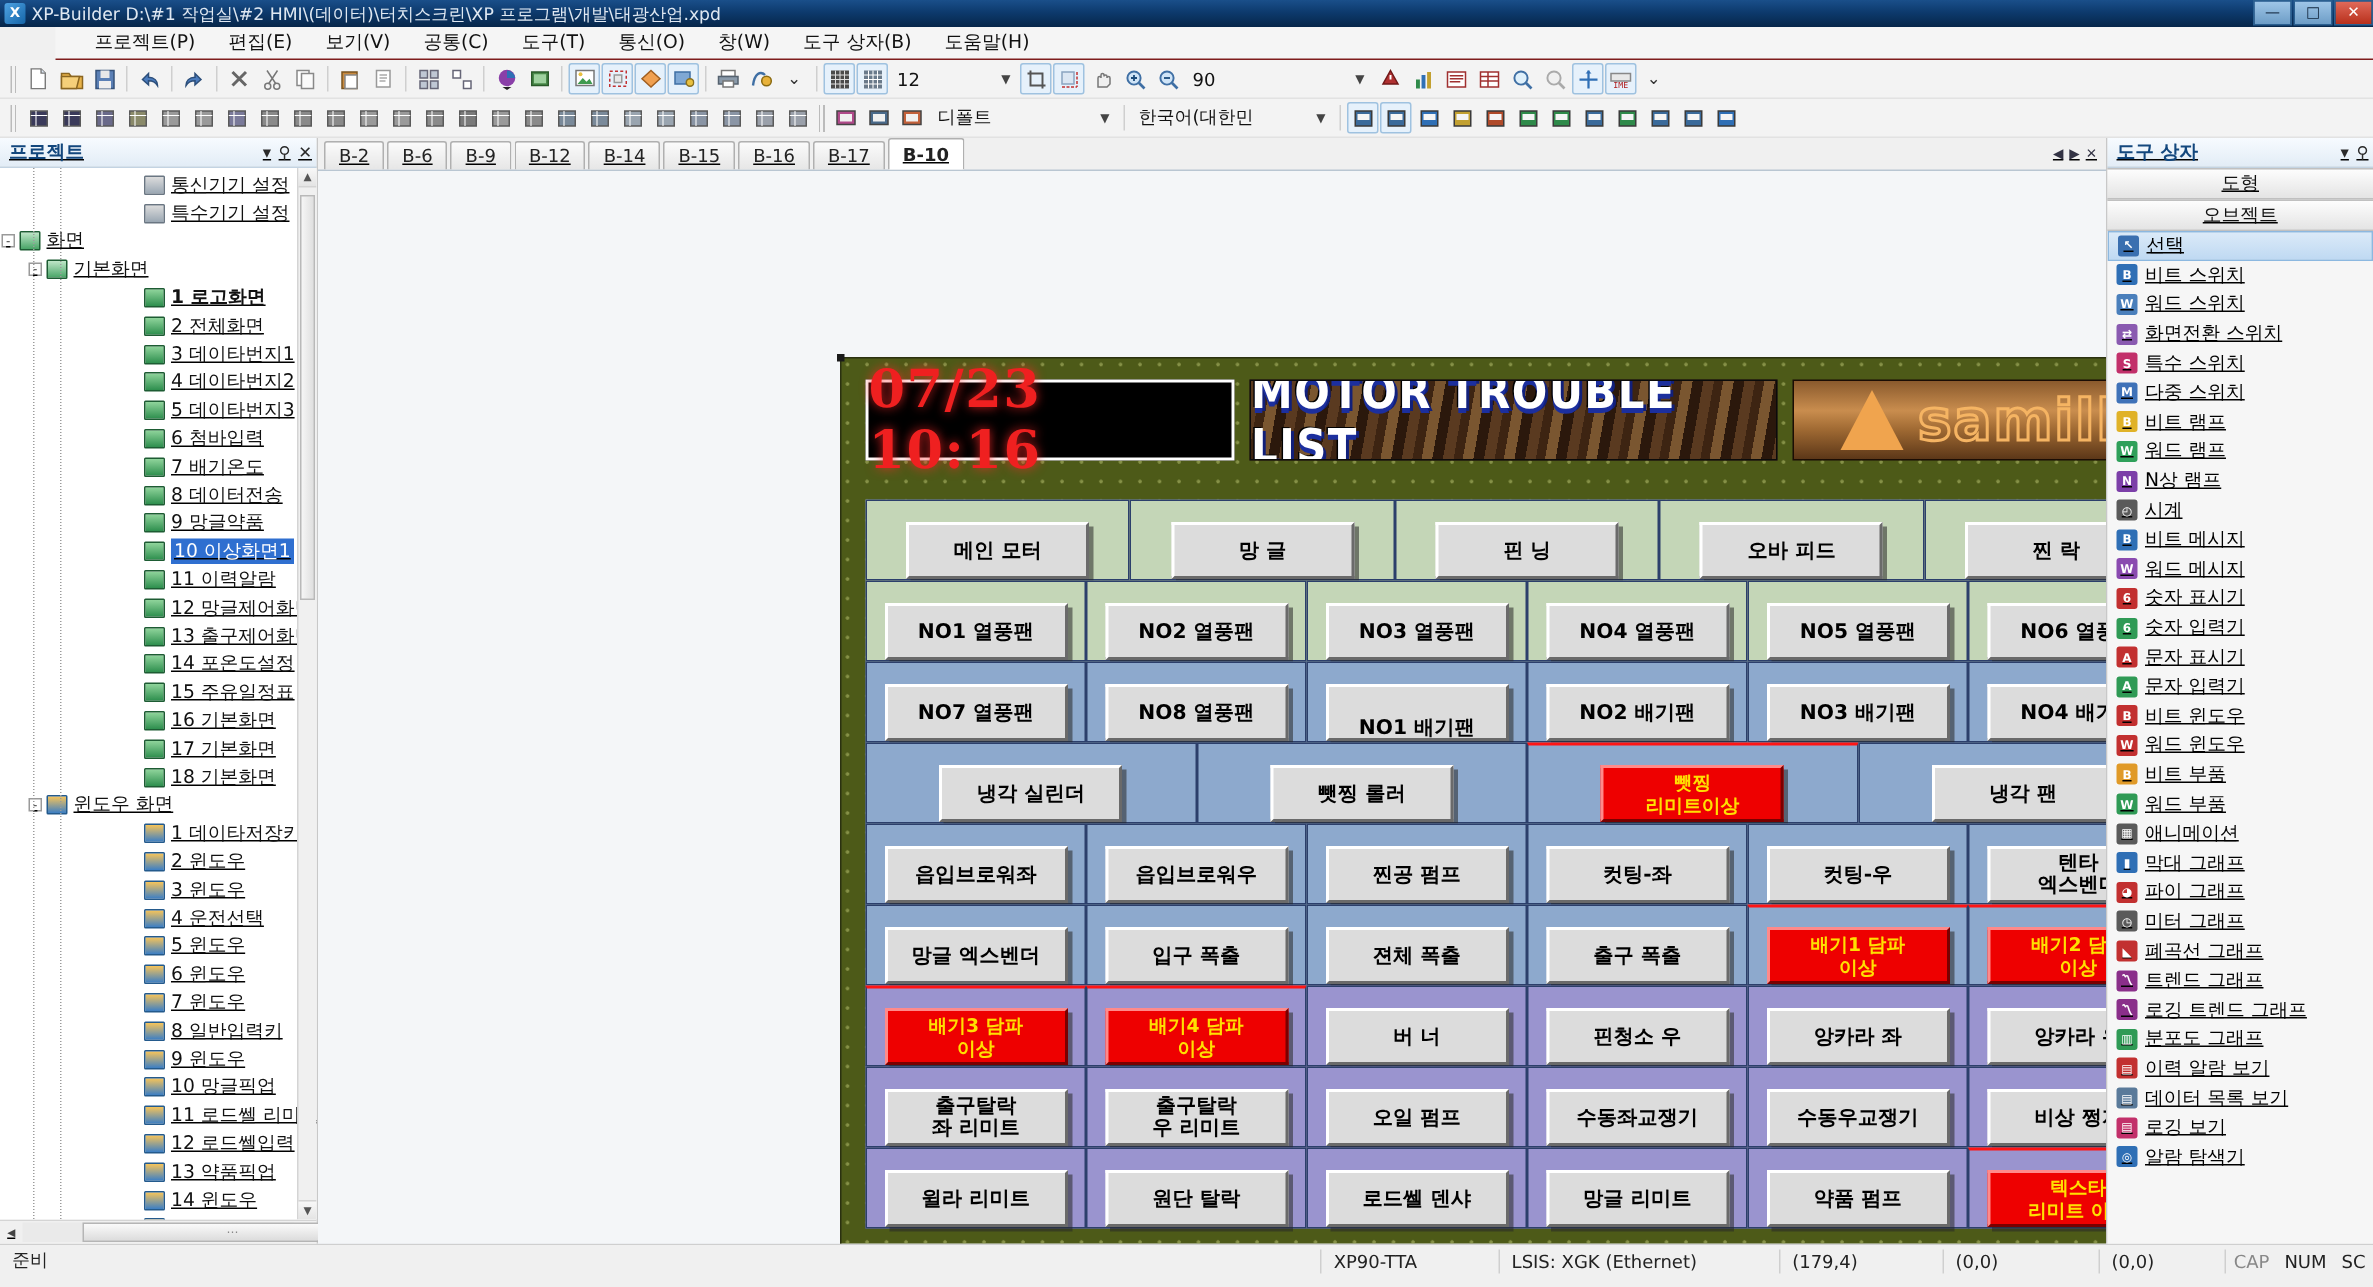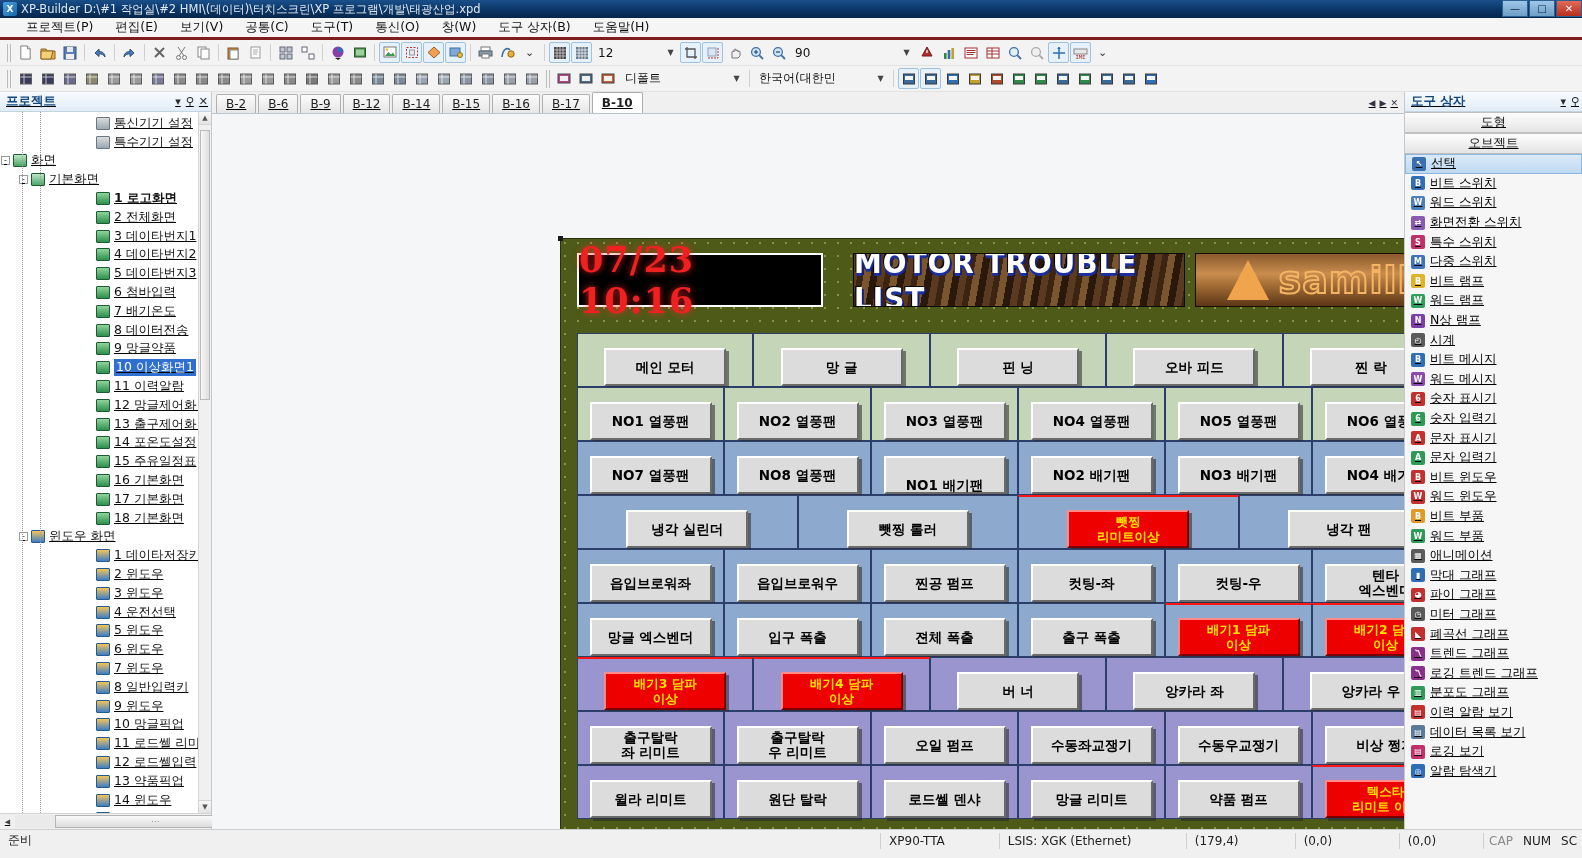--- a/index.html
+++ b/index.html
@@ -36,22 +36,22 @@
     width: 26px; height: 17px;
     background: linear-gradient(180deg,#9fc6e8,#6d9dc6);
     border: 1px solid #2a5f90;
     margin-left:1px;
     font-size: 10px; color:#10243a; text-align:center; line-height:15px;
   }
   .titlebar .tb-btns div.close { background: linear-gradient(180deg,#e06a5a,#b8301c); color:#fff; }
 
   
   .menubar {
-    height: 22px; background:#f5f5f5; border-bottom:3px solid #7f1d1d;
-    display:flex; align-items:center; padding-left:16px; gap: 2px;
+    height: 22px; background:#f5f5f5; border-bottom:1px solid #7f1d1d;
+    display:flex; align-items:flex-end; padding-left:16px; gap: 2px; margin-left: 37px;
   }
   .menubar .mi { padding: 2px 10px; font-size: 12.5px; color:#111; white-space:nowrap; }
 
   
   .toolbar {
     height: 26px; background:#f3f3f3;
     display:flex; align-items:center; border-bottom:1px solid #e2e2e2;
     padding-left: 4px; gap:1px;
   }
   .tbtn {
@@ -146,21 +146,21 @@
   .hmi-head { position:absolute; left:16px; top:14px; right:32px; height:54px; display:flex; gap:10px; }
   .clockbox { width:246px; background:#000; border:2px solid #fff;
      display:flex; align-items:center; justify-content:center; }
   .clocktxt { color:#ef2020; font-family:"DejaVu Serif","Liberation Serif",serif;
      font-size:35px; font-weight:bold; letter-spacing:1px;
      text-shadow: 0 0 7px rgba(255,40,40,.8); }
   .titlebanner { flex:1; border:1px solid #0b0b0b; position:relative;
      background:
        repeating-linear-gradient(100deg, #5a3a20 0 7px, #3d2412 7px 13px, #7a5630 13px 20px, #2b180c 20px 27px),
        #4a2e18;
-     display:flex; align-items:center; justify-content:flex-start; overflow:hidden;margin-left:20px; }
+     display:flex; align-items:center; justify-content:flex-start; overflow:hidden; }
   .titlebanner .bt {
      font-family:"DejaVu Sans","Liberation Sans",sans-serif;
      font-size:31px; font-weight:bold; color:#fff; letter-spacing:1px;
      text-shadow: 0 3px 0 #1c2f9e, 2px 2px 0 #12207a, -1px -1px 0 #000;
      font-stretch: condensed;
   }
   .logobox { width:248px; border:1px solid #1b0d04; position:relative;
      background: linear-gradient(180deg,#8a5a2d 0%, #c98d4e 38%, #a06a33 62%, #5c3718 100%);
      display:flex; align-items:center; justify-content:center; gap:10px; }
   .logobox .tri { width:0;height:0; border-left:21px solid transparent;
@@ -1149,20 +1149,25 @@
 이상</span>
                   </div>
                 </div>
                 <div class="bcell tint-purple">
                   <div class="btn3d">
                     <span style="white-space: pre-line;">버 너</span>
                   </div>
                 </div>
                 <div class="bcell tint-purple">
                   <div class="btn3d">
+                    <span style="white-space: pre-line;">핀청소 우</span>
+                  </div>
+                </div>
+                <div class="bcell tint-purple">
+                  <div class="btn3d">
                     <span style="white-space: pre-line;">앙카라 좌</span>
                   </div>
                 </div>
                 <div class="bcell tint-purple">
                   <div class="btn3d">
                     <span style="white-space: pre-line;">앙카라 우</span>
                   </div>
                 </div>
               </div>
               <div class="brow">

